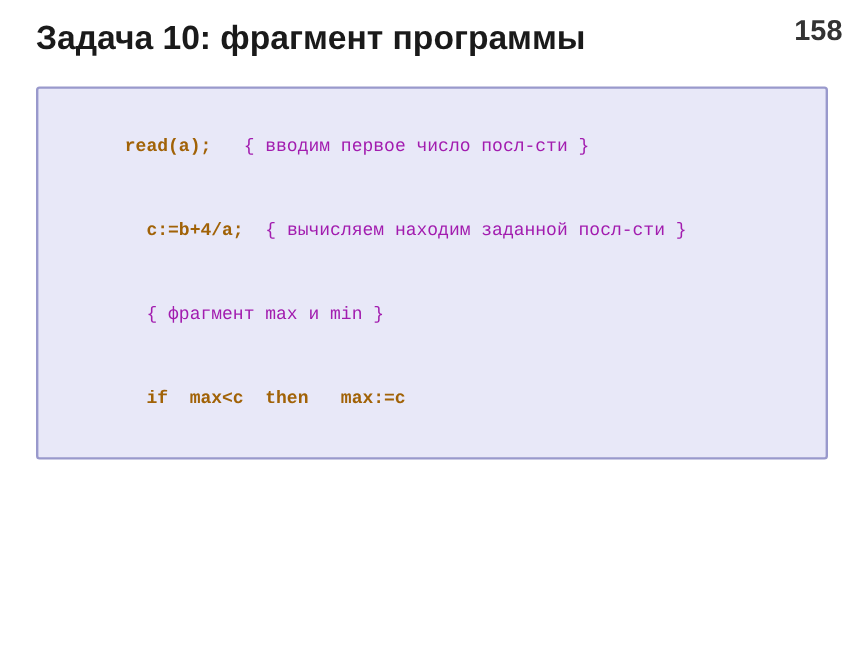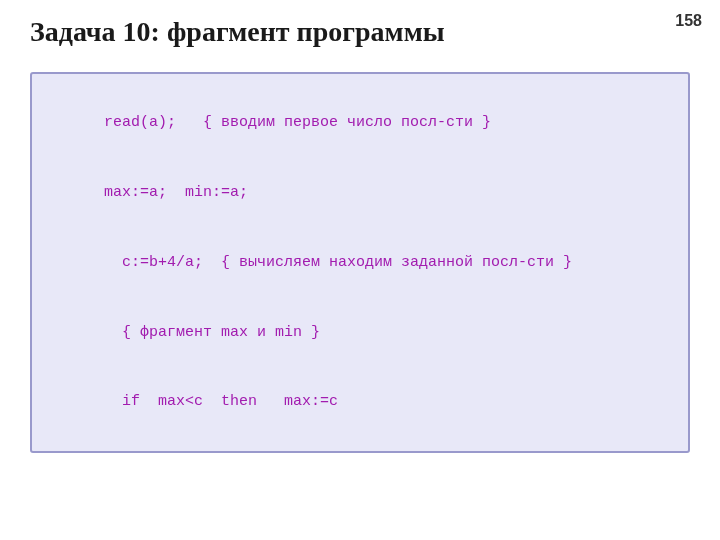--- a/index.html
+++ b/index.html
@@ -17,33 +17,33 @@
       width: 720px;
       height: 540px;
       background: #ffffff;
       position: relative;
     }
 
     .slide-number {
       position: absolute;
       top: 12px;
       right: 18px;
-      font-size: 16px;
+      font-size: 24px;
       font-weight: bold;
       color: #333;
     }
 
     .title {
       position: absolute;
       top: 16px;
       left: 30px;
       font-size: 28px;
       font-weight: bold;
       color: #1a1a1a;
-      font-family: Liberation Serif, serif;
+      font-family: Liberation Sans, sans-serif;
     }
 
     .code-box {
       position: absolute;
       top: 72px;
       left: 30px;
       right: 30px;
       background: #e8e8f8;
       border: 2px solid #9999cc;
       border-radius: 3px;
@@ -52,22 +52,22 @@
       font-size: 15px;
       line-height: 1.55;
     }
 
     .code-line {
       display: block;
       white-space: pre;
     }
 
     .code-blue {
-      color: #a21caf;
-      font-weight: normal;
+      color: #a16207;
+      font-weight: bold;
     }
 
     .code-comment-red {
       color: #a21caf;
     }
 
     .code-black {
       color: #000000;
     }
   </style>
@@ -79,23 +79,20 @@
   <div class="slide-number">158</div>
 
   <div class="title">Задача 10: фрагмент программы</div>
 
   <div class="code-box">
 
     <span class="code-line">
       <span class="code-blue">read(a);</span><span class="code-black">   </span><span class="code-comment-red">{ вводим первое число посл-сти }</span>
     </span>
 
-    <span class="code-line">
-      <span class="code-blue">max:=a;  min:=a;</span>
-    </span>
 
 
 
     <span class="code-line">
       <span class="code-blue">  c:=b+4/a;</span><span class="code-black">  </span><span class="code-comment-red">{ вычисляем находим заданной посл-сти }</span>
     </span>
 
     <span class="code-line">
       <span class="code-comment-red">  { фрагмент max и min }</span>
     </span>

